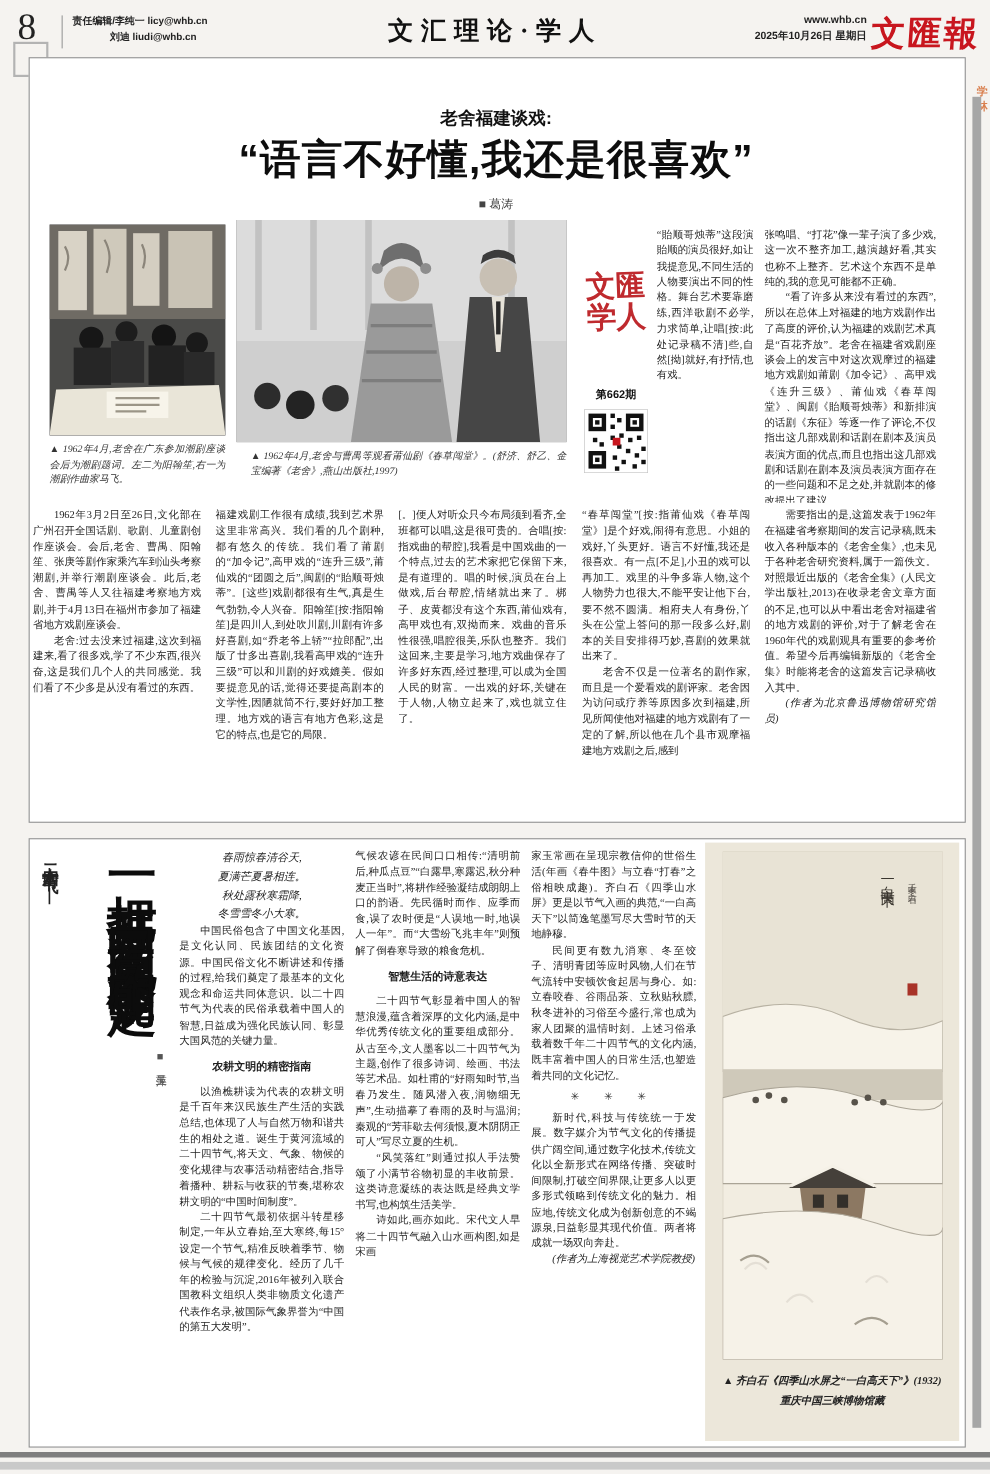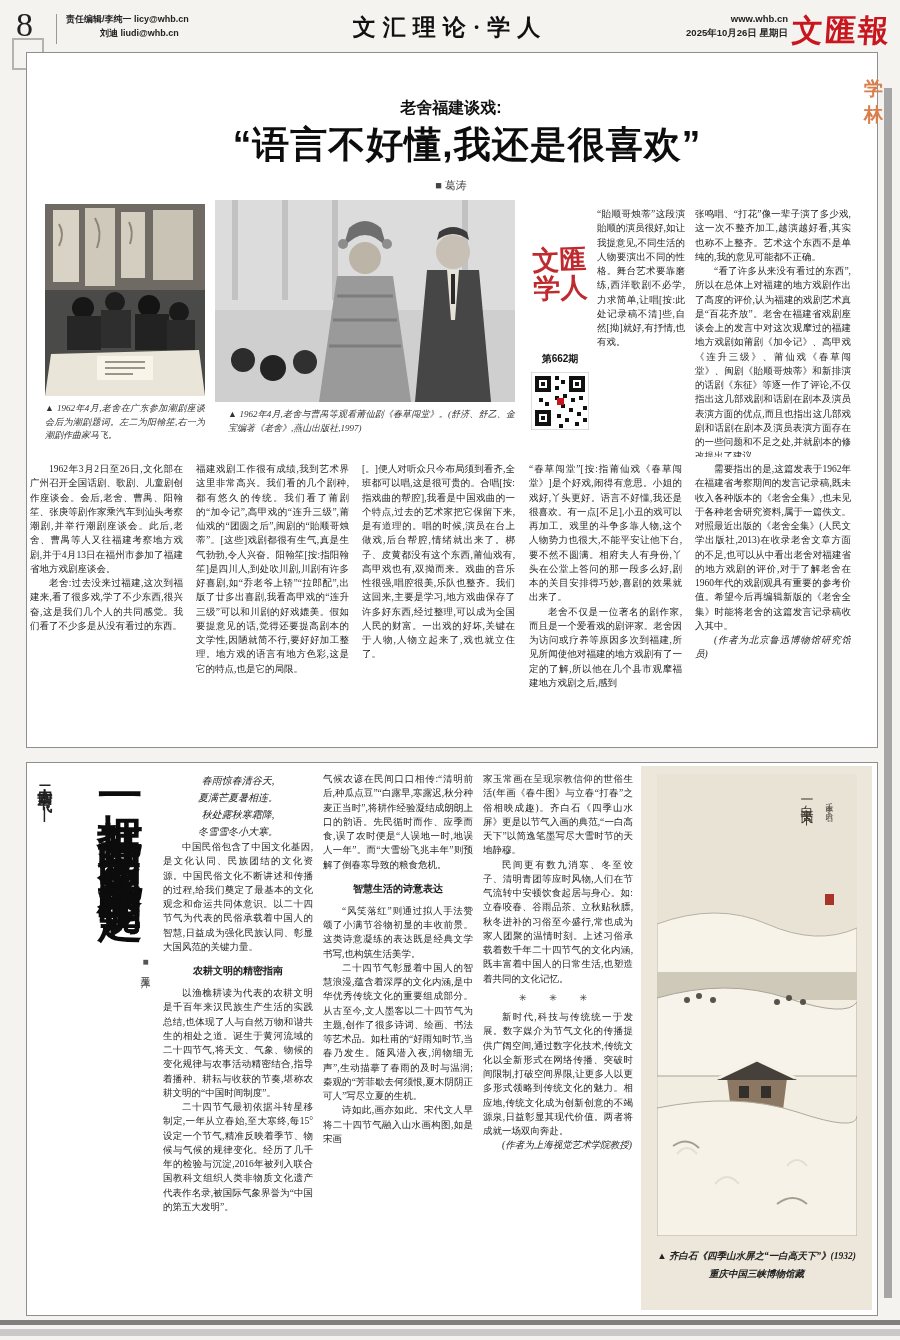--- a/index.html
+++ b/index.html
@@ -12,24 +12,24 @@
   .editors{left:66px;top:13px;font-size:9px;line-height:1.55;color:#222;font-weight:bold;font-family:"Liberation Sans",sans-serif;}
   .editors .l2{padding-left:34px;}
   .sec-title{left:0;top:12px;width:900px;text-align:center;font-size:23px;letter-spacing:7px;font-weight:bold;color:#111;}
   .site-date{left:520px;top:12px;width:268px;text-align:right;font-size:9.5px;line-height:1.5;color:#222;font-weight:bold;font-family:"Liberation Sans",sans-serif;}
   .masthead{left:792px;top:10px;font-size:31px;font-weight:900;letter-spacing:2px;transform:skewX(-4deg);font-family:"Liberation Serif",serif;}
   
   .orn{border:2px solid #b3b3b3;background:transparent;}
   
   .mainframe{left:26px;top:52px;width:850px;height:694px;border:1px solid #8f8f8f;background:#fff;}
   .bottombox{left:26px;top:762px;width:850px;height:552px;border:1px solid #8f8f8f;background:#fff;}
-  .seclabel{left:864px;top:76px;font-size:19px;font-weight:bold;letter-spacing:2px;}
+  .seclabel{left:888px;top:76px;font-size:10px;font-weight:bold;letter-spacing:2px;}
   
   .kicker{left:26px;top:98px;width:850px;text-align:center;font-size:16px;font-weight:900;font-family:"Liberation Sans",sans-serif;color:#111;}
-  .headline{left:26px;top:120px;width:850px;text-align:center;font-size:37px;font-weight:900;letter-spacing:1px;font-family:"Liberation Sans",sans-serif;color:#0d0d0d;margin-left:16px;}
+  .headline{left:26px;top:120px;width:850px;text-align:center;font-size:37px;font-weight:900;letter-spacing:1px;font-family:"Liberation Sans",sans-serif;color:#0d0d0d;}
   .byline{left:26px;top:178px;width:850px;text-align:center;font-size:11px;color:#444;}
   .photo{background:#888;overflow:hidden;}
   .caption{font-size:9px;font-style:italic;color:#333;line-height:1.5;text-align:justify;overflow:hidden;}
   
   .stampchars{left:529px;top:246px;width:62px;text-align:center;font-size:27px;line-height:1.05;font-weight:900;transform:rotate(-2deg);}
   .issue{left:529px;top:352px;width:62px;text-align:center;font-size:10px;font-weight:bold;color:#111;font-family:"Liberation Sans",sans-serif;}
   .qrwrap{left:531px;top:372px;}
   
   .col{position:absolute;overflow:hidden;text-align:justify;font-size:9.5px;line-height:1.5;color:#1f1f1f;}
   .col .para{text-indent:2em;}
@@ -209,22 +209,22 @@
     <div class="poemline">秋处露秋寒霜降,</div>
     <div class="poemline">冬雪雪冬小大寒。</div>
     <div class="para">中国民俗包含了中国文化基因,是文化认同、民族团结的文化资源。中国民俗文化不断讲述和传播的过程,给我们奠定了最基本的文化观念和命运共同体意识。以二十四节气为代表的民俗承载着中国人的智慧,日益成为强化民族认同、彰显大国风范的关键力量。</div>
     <div class="sub">农耕文明的精密指南</div>
     <div class="para">以渔樵耕读为代表的农耕文明是千百年来汉民族生产生活的实践总结,也体现了人与自然万物和谐共生的相处之道。诞生于黄河流域的二十四节气,将天文、气象、物候的变化规律与农事活动精密结合,指导着播种、耕耘与收获的节奏,堪称农耕文明的“中国时间制度”。</div>
     <div class="para">二十四节气最初依据斗转星移制定,一年从立春始,至大寒终,每15°设定一个节气,精准反映着季节、物候与气候的规律变化。经历了几千年的检验与沉淀,2016年被列入联合国教科文组织人类非物质文化遗产代表作名录,被国际气象界誉为“中国的第五大发明”。</div>
   </div>
 <div class="col" style="left:323px;top:772px;width:150px;height:536px;">
     <div class="cont">气候农谚在民间口口相传:“清明前后,种瓜点豆”“白露早,寒露迟,秋分种麦正当时”,将耕作经验凝结成朗朗上口的韵语。先民循时而作、应季而食,误了农时便是“人误地一时,地误人一年”。而“大雪纷飞兆丰年”则预解了倒春寒导致的粮食危机。</div>
     <div class="sub">智慧生活的诗意表达</div>
+    <div class="para">二十四节气彰显着中国人的智慧浪漫,蕴含着深厚的文化内涵,是中华优秀传统文化的重要组成部分。从古至今,文人墨客以二十四节气为主题,创作了很多诗词、绘画、书法等艺术品。如杜甫的“好雨知时节,当春乃发生。随风潜入夜,润物细无声”,生动描摹了春雨的及时与温润;秦观的“芳菲歇去何须恨,夏木阴阴正可人”写尽立夏的生机。</div>
     <div class="para">“风笑落红”则通过拟人手法赞颂了小满节谷物初显的丰收前景。这类诗意凝练的表达既是经典文学书写,也构筑生活美学。</div>
-    <div class="para">二十四节气彰显着中国人的智慧浪漫,蕴含着深厚的文化内涵,是中华优秀传统文化的重要组成部分。从古至今,文人墨客以二十四节气为主题,创作了很多诗词、绘画、书法等艺术品。如杜甫的“好雨知时节,当春乃发生。随风潜入夜,润物细无声”,生动描摹了春雨的及时与温润;秦观的“芳菲歇去何须恨,夏木阴阴正可人”写尽立夏的生机。</div>
     <div class="para">诗如此,画亦如此。宋代文人早将二十四节气融入山水画构图,如是宋画</div>
   </div>
 <div class="col" style="left:483px;top:772px;width:150px;height:536px;">
     <div class="cont">家玉常画在呈现宗教信仰的世俗生活(年画《春牛图》与立春“打春”之俗相映成趣)。齐白石《四季山水屏》更是以节气入画的典范,“一白高天下”以简逸笔墨写尽大雪时节的天地静穆。</div>
     <div class="para">民间更有数九消寒、冬至饺子、清明青团等应时风物,人们在节气流转中安顿饮食起居与身心。如:立春咬春、谷雨品茶、立秋贴秋膘,秋冬进补的习俗至今盛行,常也成为家人团聚的温情时刻。上述习俗承载着数千年二十四节气的文化内涵,既丰富着中国人的日常生活,也塑造着共同的文化记忆。</div>
     <div class="sep">✳ ✳ ✳</div>
     <div class="para">新时代,科技与传统统一于发展。数字媒介为节气文化的传播提供广阔空间,通过数字化技术,传统文化以全新形式在网络传播、突破时间限制,打破空间界限,让更多人以更多形式领略到传统文化的魅力。相应地,传统文化成为创新创意的不竭源泉,日益彰显其现代价值。两者将成就一场双向奔赴。</div>
     <div class="closing">(作者为上海视觉艺术学院教授)</div>
   </div>
 

